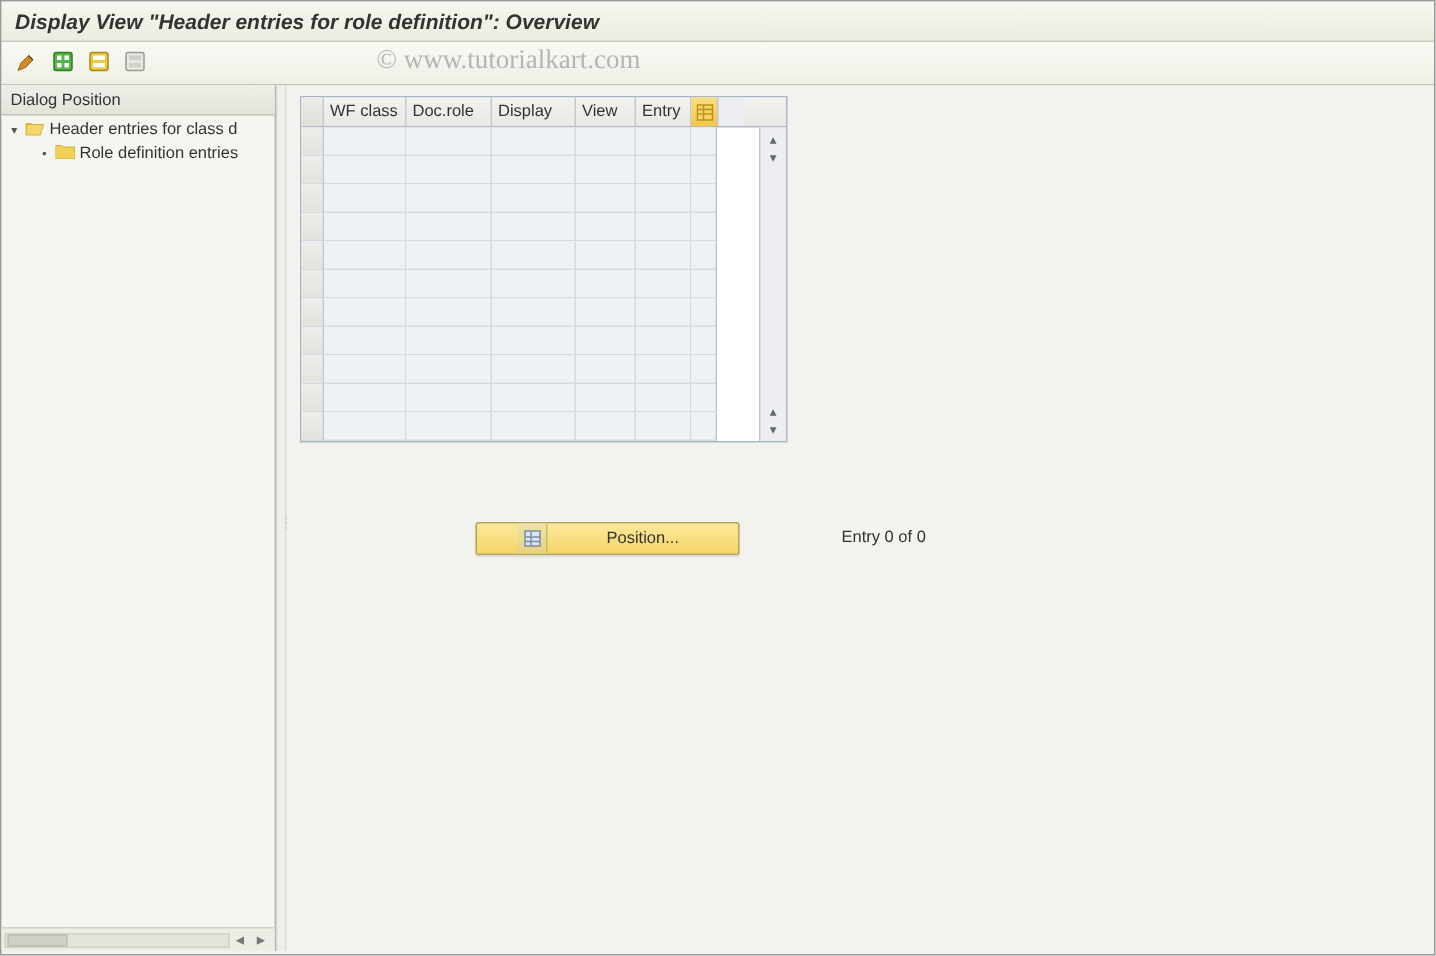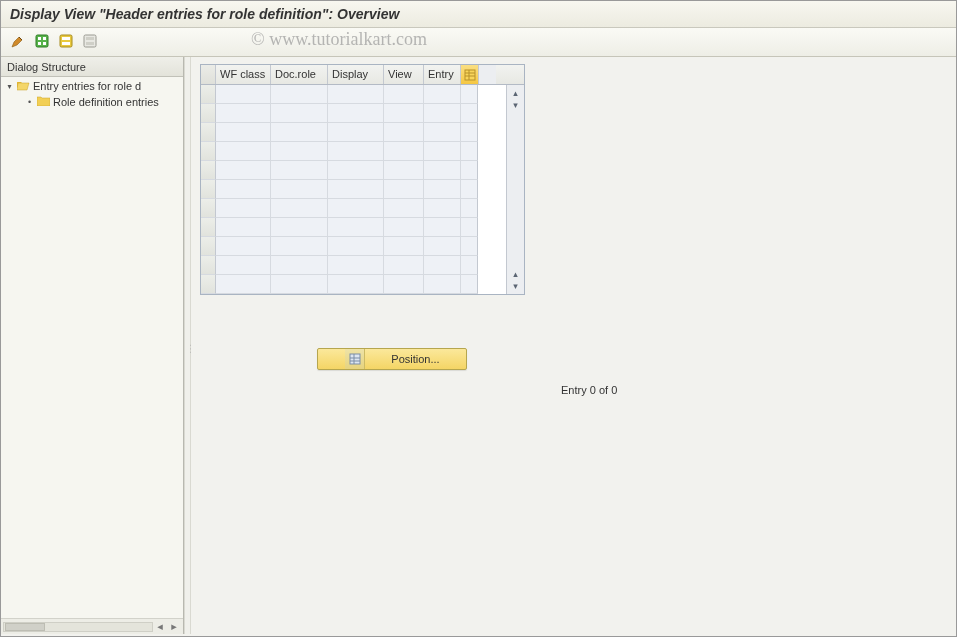--- a/index.html
+++ b/index.html
@@ -210,21 +210,21 @@
       display:flex;flex-direction:column;justify-content:space-between;align-items:center;
       padding:2px 0;
     }
     .arrbtn{
       width:12px;height:12px;display:flex;align-items:center;justify-content:center;
       color:#5b6573;font-size:9px;cursor:pointer;
     }
     .position-btn{
       position:absolute;
       top:291px;left:126px;
-      width:150px;height:22px;
+      width:176px;height:22px;
       background:linear-gradient(#fbe89b,#f4d565);
       border:1px solid #b6a64e;
       border-radius:2px;
       display:flex;align-items:center;
       cursor:pointer;
       color:#333;
       box-shadow:0 1px 1px rgba(0,0,0,0.1);
       padding-left:27px;
     }
     .position-icon{
@@ -233,21 +233,20 @@
       border-right:1px solid #cdbb65;
       background:linear-gradient(#eee3a7,#e6d37e);
     }
     .position-label{
       flex:1;text-align:center;
     }
     .entry-text{
       position:absolute;
       top:295px;left:370px;
       color:#333;
-      margin-top:32px;
     }
   </style>
 </head>
 <body>
 
 <div class="title-bar">
   <span>Display View "Header entries for role definition": Overview</span>
 </div>
 
 <div class="toolbar">
@@ -279,31 +278,31 @@
         <rect x="3" y="3" width="8" height="3" fill="#cfcfc7"></rect>
         <rect x="3" y="8" width="8" height="3" fill="#cfcfc7"></rect>
       </svg>
   </span>
 </div>
 
 <div class="watermark">© www.tutorialkart.com</div>
 
 <div class="main-area">
   <div class="tree-panel">
-    <div class="tree-header">Dialog Structure</div>
+    <div class="tree-header">Dialog Position</div>
     <div class="tree-body">
       <div class="tree-row">
         <span class="tree-toggle">▾</span>
         <span class="folder-open">
           <svg width="13" height="11" viewBox="0 0 13 11">
               <path d="M0 2h4l1 1h7v1H2L0 9z" fill="#e6b832"></path>
               <path d="M1 3h11l-2 7H0z" fill="#f4d66a" stroke="#caa22a" stroke-width="0.5"></path>
             </svg>
         </span>
-        <span>Entry entries for role d</span>
+        <span>Header entries for class d</span>
       </div>
       <div class="tree-row child">
         <span class="bullet">•</span>
         <span class="folder-closed">
           <svg width="13" height="10" viewBox="0 0 13 10">
               <path d="M0 1h4l1 1h8v8H0z" fill="#f2cf55" stroke="#caa22a" stroke-width="0.5"></path>
             </svg>
         </span>
         <span>Role definition entries</span>
       </div>

